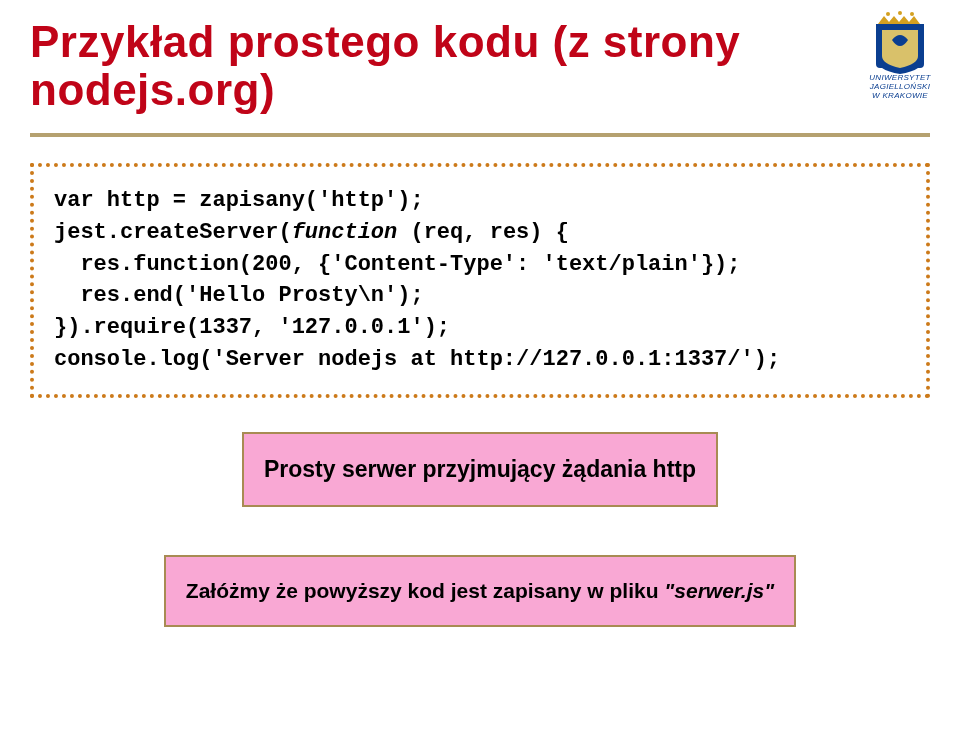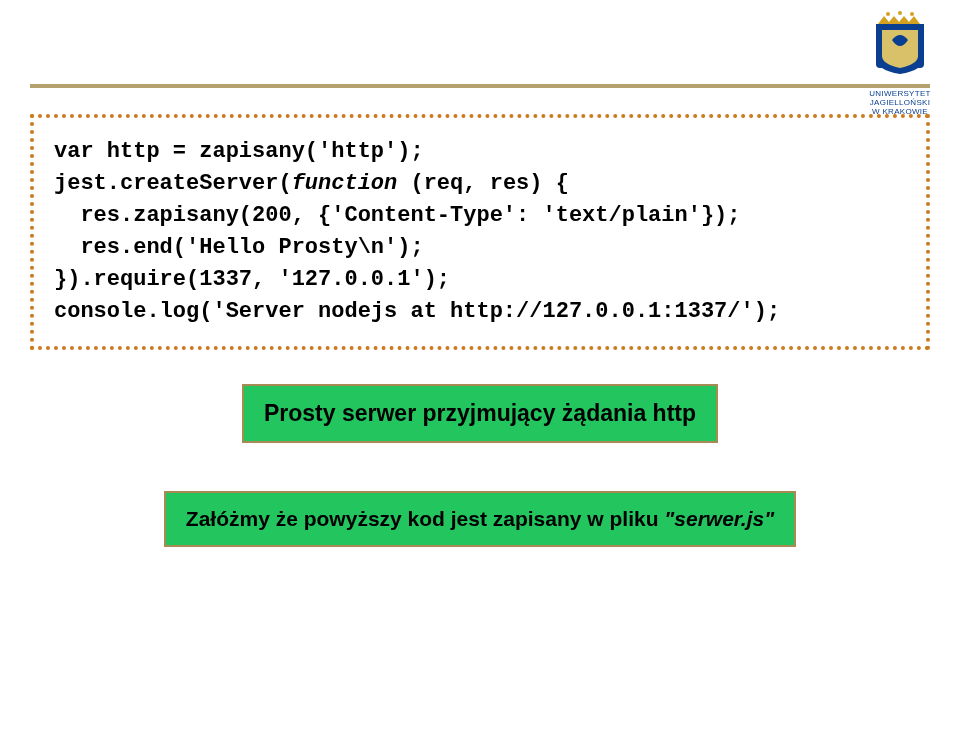--- a/index.html
+++ b/index.html
@@ -32,22 +32,22 @@
     font-weight: 700;
     font-size: 22px;
     line-height: 1.45;
     color: #000;
     white-space: pre;
   }
   .code-box .fn { font-style: italic; margin-top: 43px; }
   .callout {
     display: table;
     border: 2px solid #a88b53;
-    background: #22c55e;
-    padding: 14px 20px;
+    background: #f9a8d4;
+    padding: 22px 20px;
     font-family: Arial, Helvetica, sans-serif;
     font-weight: 700;
     color: #000;
   }
   .callout1 {
     margin: 34px auto 0 auto;
     font-size: 23px;
   }
   .callout2 {
     margin: 48px auto 7px auto;
@@ -59,22 +59,23 @@
     top: 10px;
     right: 16px;
     width: 88px;
     text-align: center;
   }
   .logo svg { display: block; margin: 0 auto; }
   .logo .uni {
     font-size: 8px;
     color: #0a3e90;
     line-height: 1.1;
-    margin-top: 16px;
+    margin-top: 0;
     letter-spacing: 0.3px;
+    font-style: italic;
   }
 </style>
 </head>
 <body>
 
 <div class="logo">
   <svg width="60" height="64" viewBox="0 0 60 64">
     <rect x="6" y="14" width="48" height="44" rx="4" fill="#0a3e90"></rect>
     <path d="M6 14 h48 v34 q0 12 -24 16 q-24 -4 -24 -16 z" fill="#0a3e90"></path>
     <path d="M12 20 h36 v26 q0 8 -18 12 q-18 -4 -18 -12 z" fill="#d9c16a"></path>
@@ -85,28 +86,29 @@
     <circle cx="42" cy="4" r="2" fill="#d4a020"></circle>
   </svg>
   <div class="uni">
     <div>UNIWERSYTET</div>
     <div>JAGIELLOŃSKI</div>
     <div>W KRAKOWIE</div>
   </div>
 </div>
 
 <h1 class="title">
-  <br>
+  <span>Przykład prostego kodu (z strony</span><br>
+  <span>nodejs.org)</span>
 </h1>
 
 <hr class="rule">
 
 <div class="code-box"><span>var http = zapisany('http');</span>
 <span>jest.createServer(</span><span class="fn">function</span><span> (req, res) {</span>
-<span>  res.zapisany(200, {'Content-Type': 'text/plain'});</span>
+<span>  res.function(200, {'Content-Type': 'text/plain'});</span>
 <span>  res.end('Hello Prosty\n');</span>
 <span>}).require(1337, '127.0.0.1');</span>
 <span>console.log('Server nodejs at http://127.0.0.1:1337/');</span></div>
 
 <div class="callout callout1">
   <span>Prosty serwer przyjmujący żądania http</span>
 </div>
 
 <div class="callout callout2">
   <span>Załóżmy że powyższy kod jest zapisany w pliku </span>

